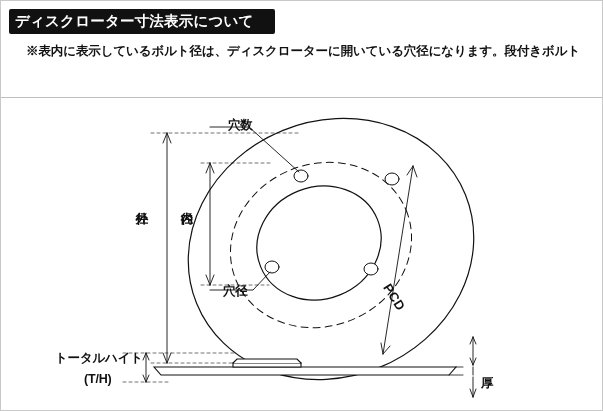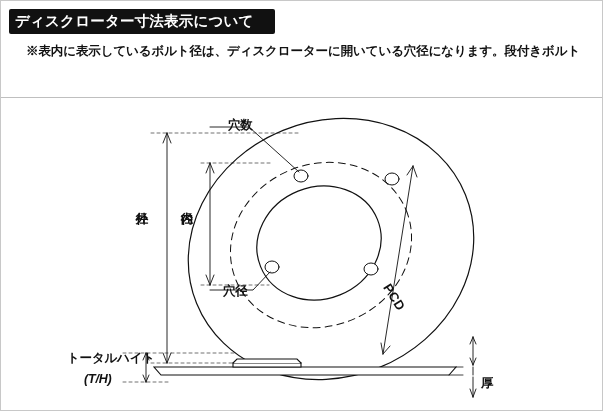--- a/index.html
+++ b/index.html
@@ -192,18 +192,18 @@
         </g>
 
       </g>
     </svg>
 
     <div class="lbl" style="left:202px; top:20px;margin-left:25px;">穴数</div>
     <div class="lbl vert" style="left:132px; top:105px;">外径</div>
     <div class="lbl vert" style="left:177px; top:105px;">内径</div>
     <div class="lbl" style="left:202px; top:186px;margin-left:20px;">穴径</div>
     <div class="lbl pcd" style="left:392px; top:184px;">PCD</div>
-    <div class="lbl" style="left:54px; top:253px;margin-left:12px;">トータルハイト</div>
-    <div class="lbl" style="left:83px; top:275px;font-style:italic;">(T/H)</div>
+    <div class="lbl" style="left:54px; top:253px;">トータルハイト</div>
+    <div class="lbl" style="left:83px; top:275px;">(T/H)</div>
     <div class="lbl" style="left:480px; top:278px;">厚</div>
   </div>
 
 </div>
 
 </body></html>

